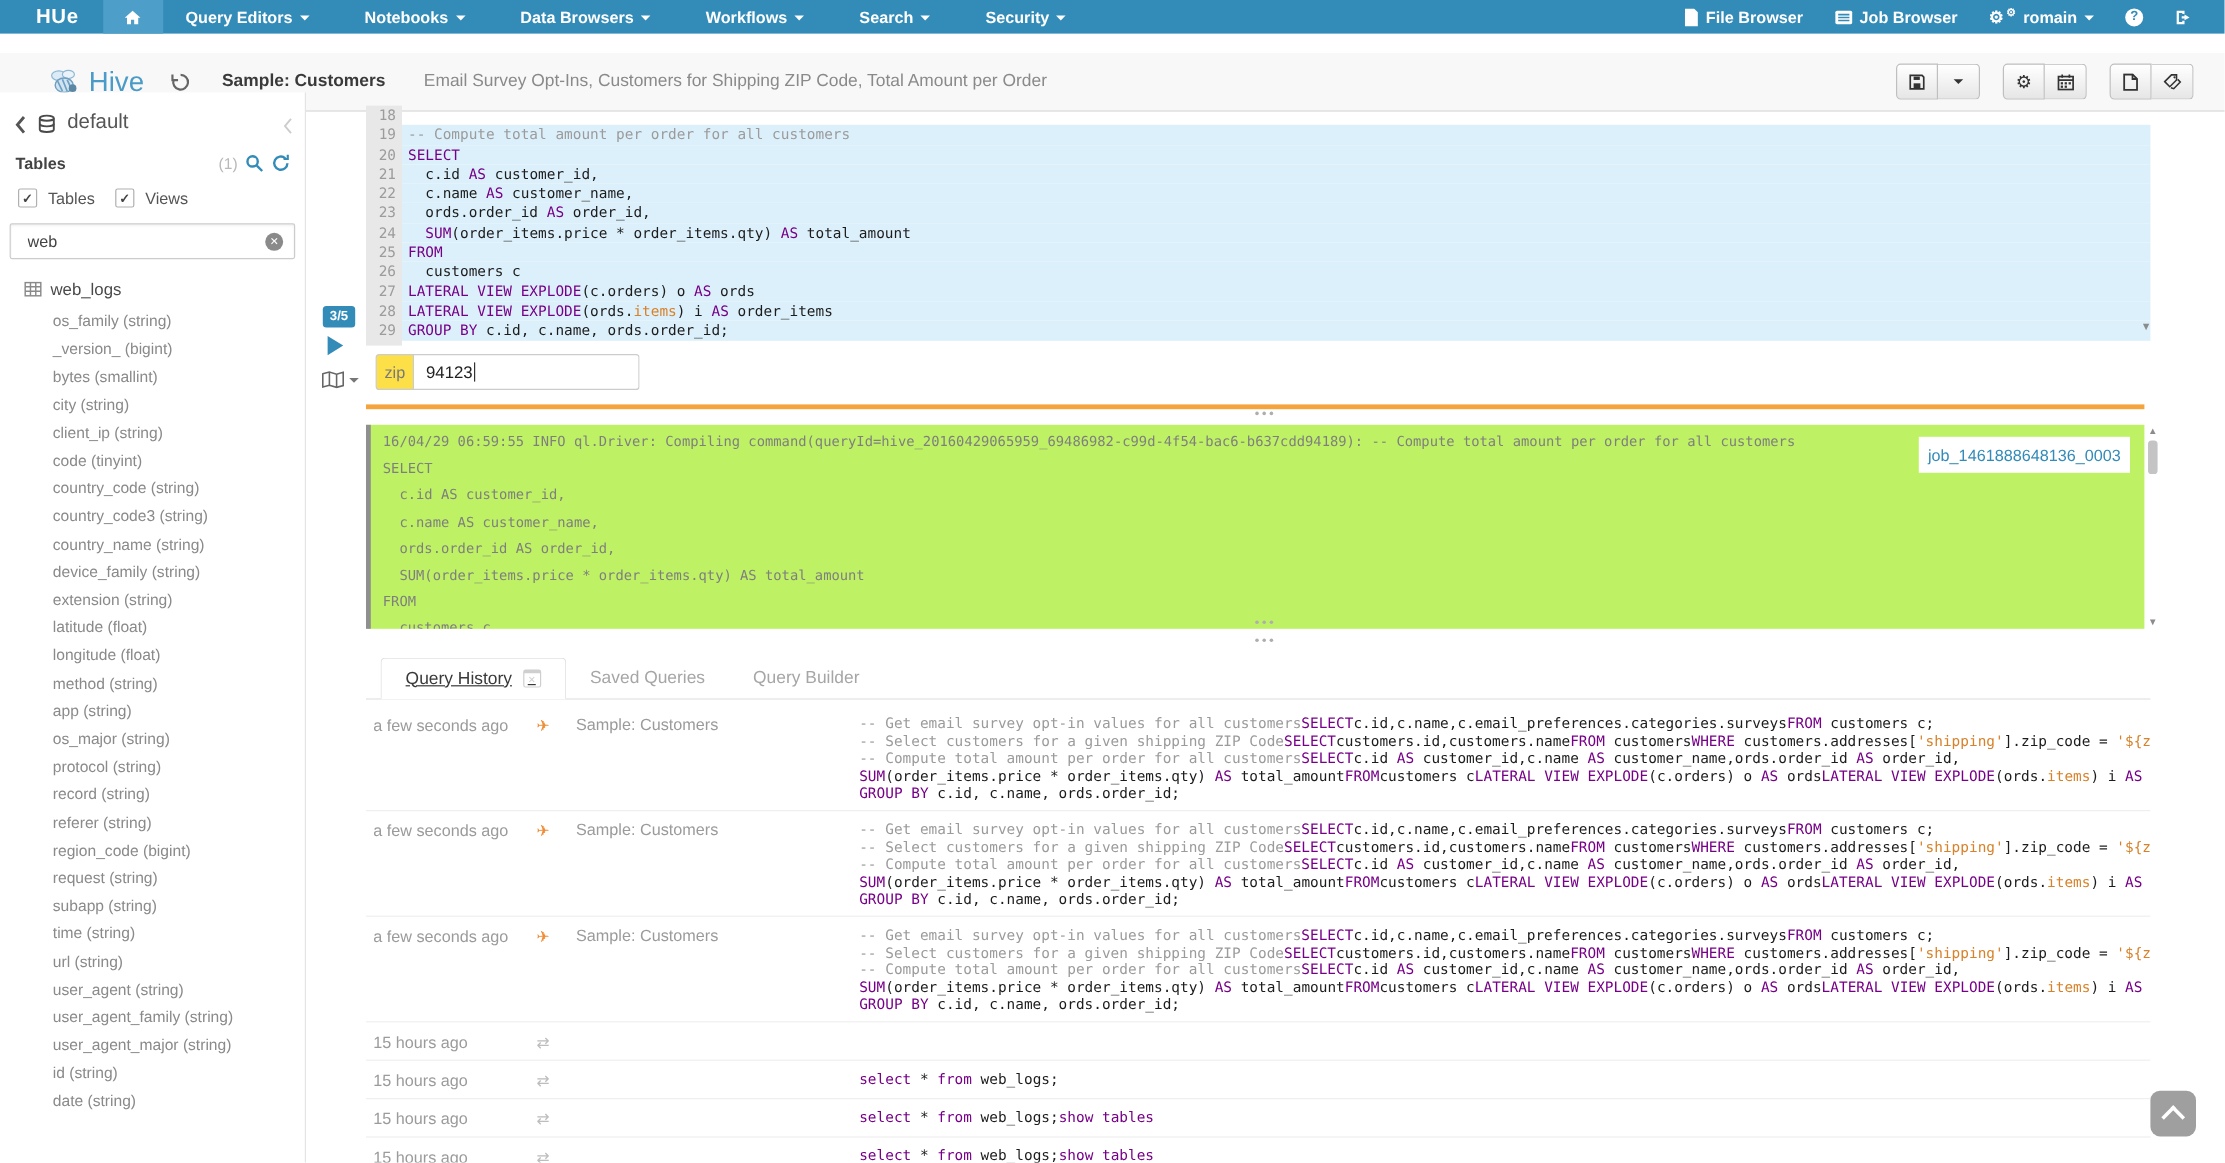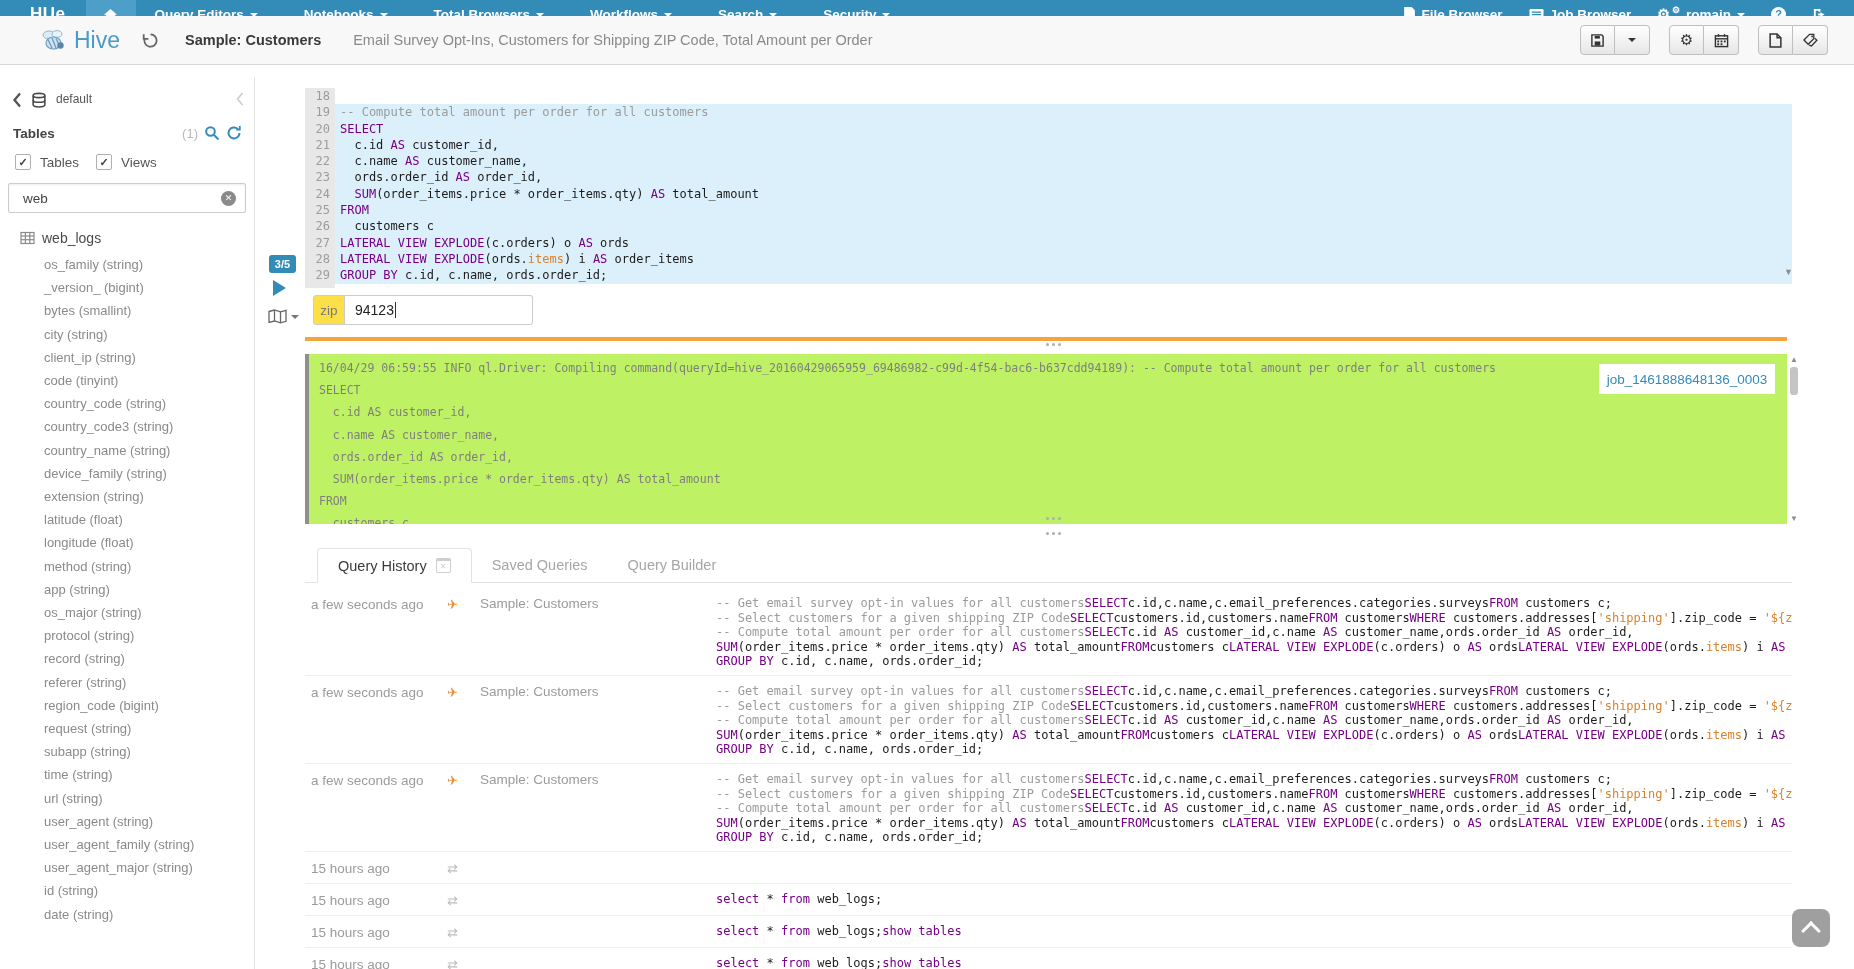--- a/index.html
+++ b/index.html
@@ -14,38 +14,38 @@
   .nav-menus{display:flex;margin-left:4px;height:16px;gap:16px;}
   .nav-item{display:flex;align-items:center;gap:6px;padding:0 15px;color:#fff;font-size:13.5px;font-weight:bold;cursor:pointer;white-space:nowrap;}
   .caret{width:0;height:0;border-left:4px solid transparent;border-right:4px solid transparent;border-top:4px solid #fff;margin-top:2px;}
   .nav-right{margin-left:auto;display:flex;align-items:center;height:28px;margin-right:14px;}
   .nav-right .nav-item{padding:0 13px;}
   .q-disc{width:15px;height:15px;border-radius:50%;background:#fff;color:#338bb8;font-weight:bold;font-size:11px;display:flex;align-items:center;justify-content:center;}
   .gear-txt{font-size:14px;line-height:1;}
   .gear-sm{font-size:9px;line-height:1;margin-left:-4px;margin-top:-7px;}
 
   
-  .subheader{position:absolute;top:16px;left:0;right:0;height:48px;background:#f8f8f8;border-bottom:1px solid #d9d9d9;display:flex;align-items:center;}
+  .subheader{position:absolute;top:44px;left:0;right:0;height:48px;background:#f8f8f8;border-bottom:1px solid #d9d9d9;display:flex;align-items:center;}
   .hive-brand{margin-left:40px;display:flex;align-items:center;gap:7px;}
   .hive-name{font-size:23px;color:#4a9bc7;}
   .history-btn{margin-left:22px;cursor:pointer;}
   .doc-title{margin-left:26px;font-size:14.5px;font-weight:bold;color:#3a3a3a;white-space:nowrap;}
   .doc-subtitle{margin-left:32px;font-size:14.5px;color:#8a8a8a;white-space:nowrap;}
   .sub-actions{margin-left:auto;margin-right:26px;display:flex;gap:19px;}
   .btn-group{display:flex;}
   .btn{width:35px;height:30px;background:linear-gradient(#ffffff,#e6e6e6);border:1px solid #bfbfbf;display:flex;align-items:center;justify-content:center;cursor:pointer;box-sizing:border-box;}
   .btn+.btn{border-left:none;}
   .btn-group .btn:first-child{border-radius:4px 0 0 4px;}
   .btn-group .btn:last-child{border-radius:0 4px 4px 0;}
   .btn-group .btn:only-child{border-radius:4px;}
   .caret-dark{width:0;height:0;border-left:4px solid transparent;border-right:4px solid transparent;border-top:4px solid #333;}
 
   
   .sidebar{position:absolute;left:0;top:77px;width:254px;bottom:0;border-right:1px solid #e4e4e4;background:#fff;overflow:hidden;}
-  .db-row{display:flex;align-items:flex-start;margin:15px 10px 0 12px;gap:8px;font-size:12px;color:#555;}
+  .db-row{display:flex;align-items:flex-end;margin:15px 10px 0 12px;gap:8px;font-size:17px;color:#555;}
   .collapse-chev{margin-left:auto;}
   .tables-row{display:flex;align-items:center;margin:16px 12px 0 13px;font-size:13.5px;}
   .tables-label{font-weight:bold;color:#444;}
   .tables-icons{margin-left:auto;display:flex;align-items:center;gap:6px;}
   .count{color:#b9b9b9;font-size:13px;}
   .filters{display:flex;align-items:center;gap:9px;margin:13px 0 0 15px;font-size:13.5px;color:#555;}
   .cb{width:14px;height:14px;border:1px solid #b0b0b0;border-radius:2px;background:#fefefe;display:flex;align-items:center;justify-content:center;font-size:11px;color:#444;font-weight:bold;cursor:pointer;}
   .filters .lbl{margin-right:8px;}
   .search-box{margin:13px 0 0 8px;width:238px;height:30px;border:1px solid #ccc;border-radius:2px;background:#fff;display:flex;align-items:center;box-shadow:inset 0 1px 2px rgba(0,0,0,.08);box-sizing:border-box;}
   .search-input{border:none;outline:none;margin-left:12px;font-size:13.5px;color:#444;flex:1;background:transparent;font-family:"Liberation Sans",sans-serif;}
@@ -89,21 +89,21 @@
   .job-link{color:#338bb8;font-size:13.5px;text-decoration:none;cursor:pointer;}
   .log-sb{position:absolute;left:1534px;top:278px;width:10px;height:168px;}
   .log-sb .arr{color:#8c8c8c;font-size:8px;text-align:center;}
   .log-sb .thumb{width:8px;height:28px;background:#c4c4c4;border-radius:3px;margin:3px auto;}
   .log-sb .arr.down{position:absolute;bottom:0;left:0;right:0;}
 
   
   .bottom{position:absolute;left:50px;top:471px;right:62px;bottom:0;}
   .tabs{position:relative;height:34px;border-bottom:1px solid #e2e2e2;display:flex;align-items:stretch;font-size:14.5px;}
   .tab{padding:0 20px;display:flex;align-items:center;gap:9px;color:#a6a6a6;cursor:pointer;white-space:nowrap;}
-  .tab.active{border:1px solid #e2e2e2;border-bottom:1px solid #fff;margin-bottom:-1px;border-radius:4px 4px 0 0;color:#3a3a3a;margin-left:12px;background:#fff;}
+  .tab.active{border:1px solid #e2e2e2;border-bottom:1px solid #fff;margin-bottom:-1px;border-radius:4px 4px 0 0;color:#3a3a3a;margin-left:12px;background:#fff;text-decoration:underline;}
   .cal-x{width:13px;height:11px;border:1px solid #cfcfcf;border-top-width:3px;border-radius:2px;display:flex;align-items:center;justify-content:center;color:#cfcfcf;font-size:8px;line-height:1;}
   .rows{padding-top:5px;}
   .h-row{display:grid;grid-template-columns:136px 33px 236px 1fr;align-items:start;border-bottom:1px solid #efefef;padding:8px 0 6px 6px;cursor:pointer;}
   .h-row.small{padding:8px 0 7px 6px;}
   .h-time{font-size:13.5px;color:#9b9b9b;padding-top:1px;white-space:nowrap;}
   .h-icon{font-size:13px;line-height:1;padding-top:2px;}
   .h-icon.plane{color:#ee8e38;}
   .h-icon.sync{color:#bdbdbd;}
   .h-name{font-size:13.5px;color:#9b9b9b;white-space:nowrap;}
   .h-query{font:12px/14.6px "DejaVu Sans Mono",monospace;white-space:pre;overflow:hidden;}
@@ -128,21 +128,21 @@
     <div class="nav-menus" id="nav-menus">
         <div class="nav-item">
           <span>Query Editors</span>
           <span class="caret"></span>
         </div>
         <div class="nav-item">
           <span>Notebooks</span>
           <span class="caret"></span>
         </div>
         <div class="nav-item">
-          <span>Total Browsers</span>
+          <span>Data Browsers</span>
           <span class="caret"></span>
         </div>
         <div class="nav-item">
           <span>Workflows</span>
           <span class="caret"></span>
         </div>
         <div class="nav-item">
           <span>Search</span>
           <span class="caret"></span>
         </div>

